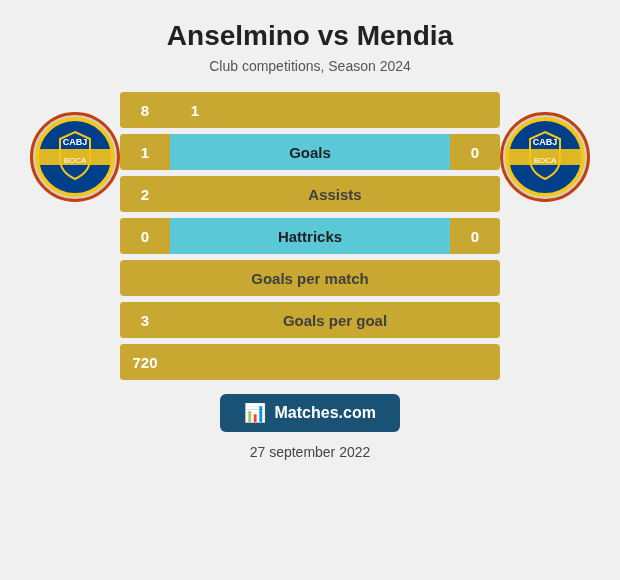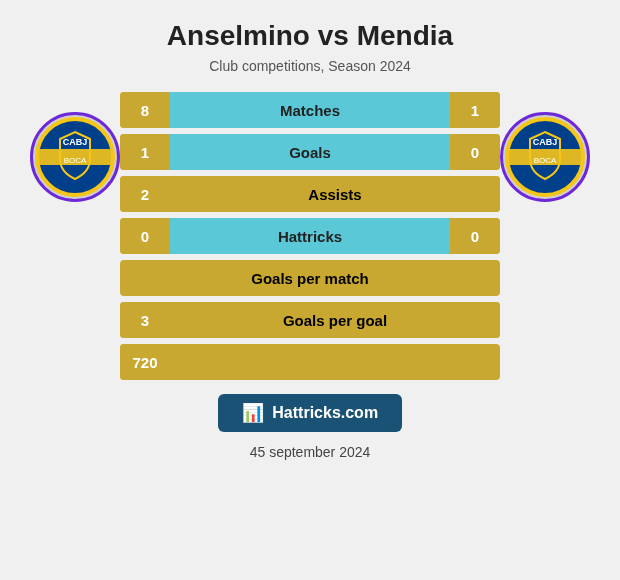--- a/index.html
+++ b/index.html
@@ -63,21 +63,21 @@
 
     .logo-circle {
       width: 90px;
       height: 90px;
       border-radius: 50%;
       background: #d0d0d0;
       display: flex;
       align-items: center;
       justify-content: center;
       overflow: hidden;
-      border: 3px solid #6d28d9;
+      border: 3px solid #c2410c;
       text-decoration: underline;
     }
 
     .logo-svg {
       width: 80px;
       height: 80px;
     }
 
     .stats-table {
       width: 380px;
@@ -139,21 +139,21 @@
       flex-shrink: 0;
     }
 
     
     .stat-row.gold-only {
       background: #c8a830;
     }
 
     .stat-row.gold-only .stat-label-area {
       background: #c8a830;
-      color: #000000;
+      color: #404040;
     }
 
     .fctables-badge {
       margin-top: 14px;
       background: #1a5276;
       color: #fff;
       padding: 8px 24px;
       border-radius: 6px;
       font-size: 16px;
       font-weight: bold;
@@ -209,21 +209,20 @@
           <path d="M40 15 L55 22 L55 42 Q55 55 40 62 Q25 55 25 42 L25 22 Z" fill="none" stroke="#f5c518" stroke-width="2"></path>
           <text x="40" y="46" text-anchor="middle" fill="#fff" font-size="8" font-family="Arial">BOCA</text>
         </svg>
       </div>
     </div>
 
     <div class="stats-table">
 
       <div class="stat-row">
         <div class="stat-left">8</div>
-        <div class="stat-label-area">Matches</div>
         <div class="stat-right">1</div>
       </div>
 
       <div class="stat-row">
         <div class="stat-left">1</div>
         <div class="stat-label-area">Goals</div>
         <div class="stat-right">0</div>
       </div>
 
       <div class="stat-row gold-only">
@@ -248,18 +247,18 @@
 
       <div class="stat-row gold-only">
         <div class="stat-left">720</div>
       </div>
 
     </div>
   </div>
 
   <div class="fctables-badge">
     <span class="badge-icon">📊</span>
-    <span>Hattricks.com</span>
+    <span>Matches.com</span>
   </div>
 
-  <p class="date-label">45 september 2024</p>
+  <p class="date-label">27 september 2022</p>
 
 </div>
 
 </body></html>

